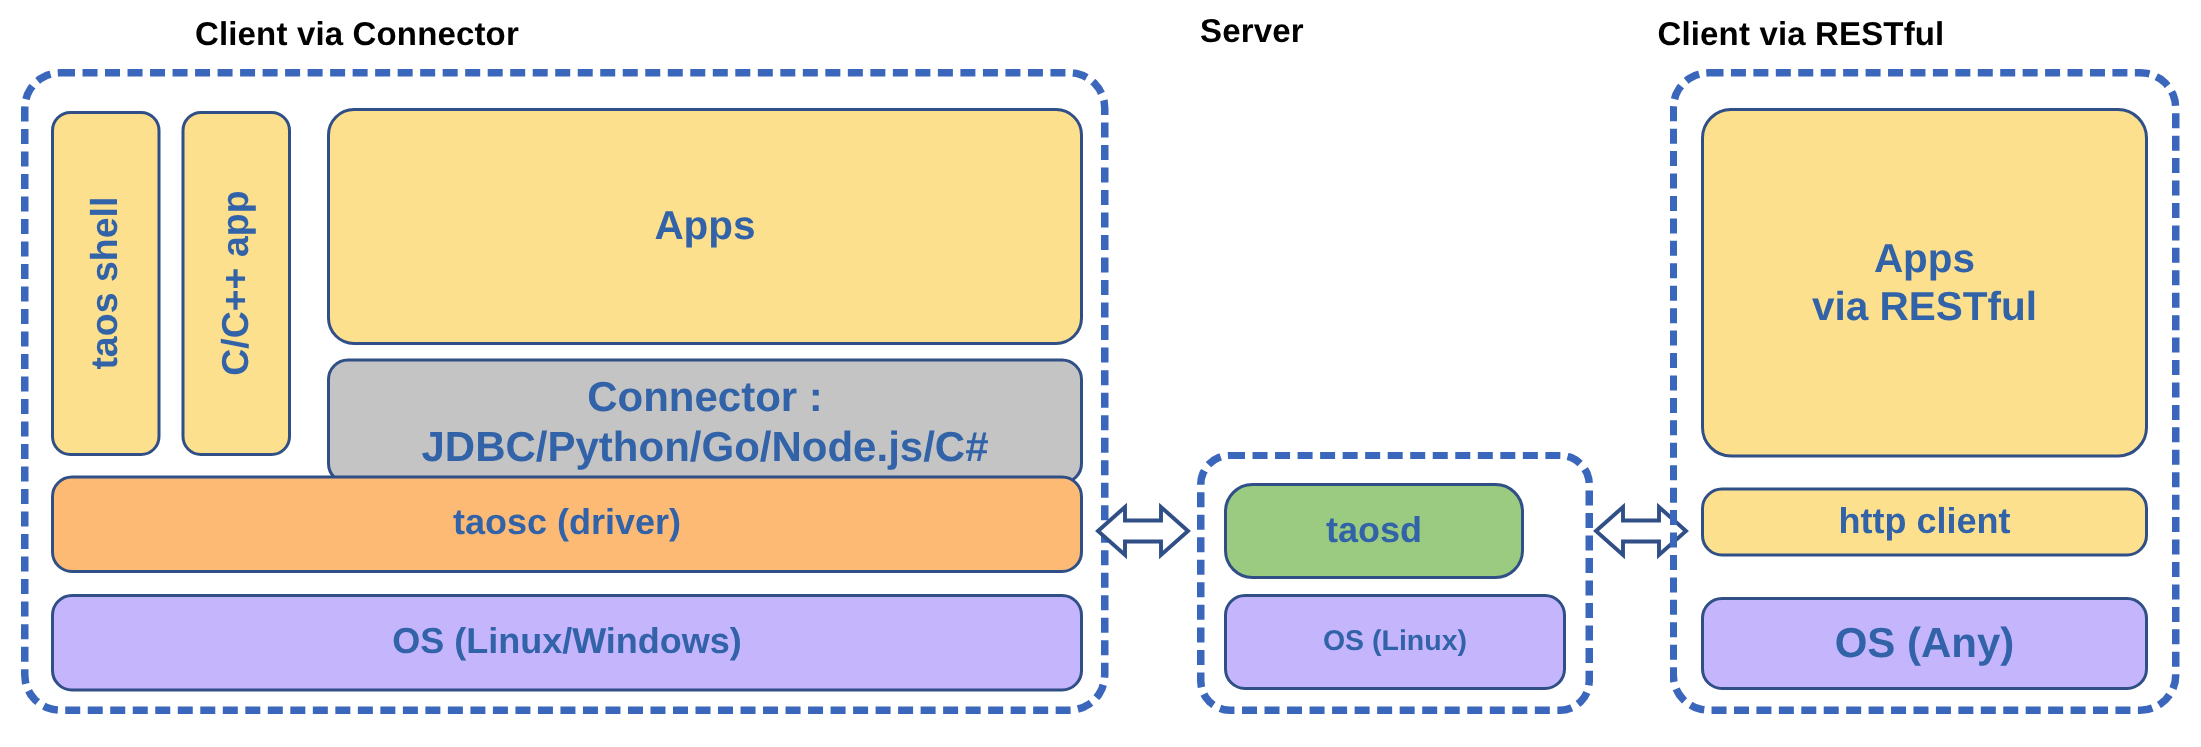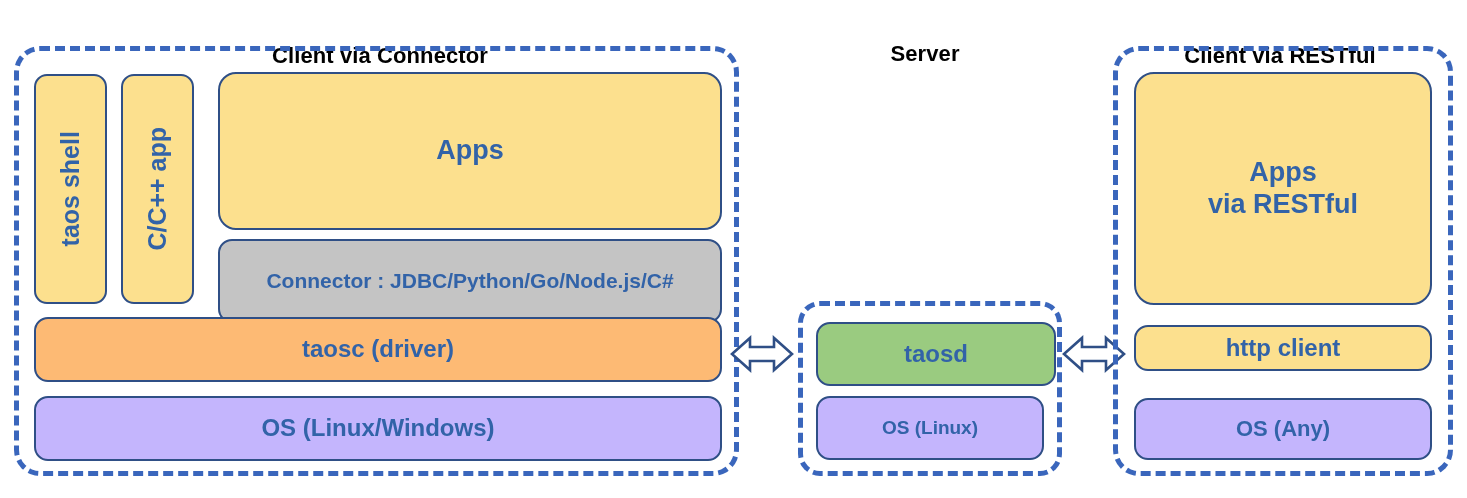--- a/index.html
+++ b/index.html
@@ -11,24 +11,22 @@
     position:relative;
   }
   #stage{position:absolute;left:0;top:0;width:1467px;height:498px;}
 
   
   .section-title{
     position:absolute;
     font-size:22px;
     font-weight:bold;
     color:#000000;
-    text-align:center;
     white-space:nowrap;
     letter-spacing:.1px;
-    margin-top:33px;
   }
 
   
   .dashed-group{
     position:absolute;
     border:5px dashed #3A66BC;
     border-radius:26px;
     box-sizing:border-box;
     background:transparent;
   }
@@ -85,42 +83,42 @@
   <div class="node vertical fill-yellow" style="left:34px;top:74px;width:73px;height:230px;font-size:25px;">
     <span class="vtext">taos shell</span>
   </div>
 
   <div class="node vertical fill-yellow" style="left:121px;top:74px;width:73px;height:230px;font-size:25px;">
     <span class="vtext">C/C++ app</span>
   </div>
 
   <div class="node fill-yellow" style="left:218px;top:72px;width:504px;height:158px;font-size:27px;border-radius:18px;">Apps</div>
 
-  <div class="node fill-gray" style="left:218px;top:239px;width:504px;height:84px;font-size:21px;">Connector : JDBC/Python/Go/Node.js/C#</div>
+  <div class="node fill-gray" style="left:218px;top:239px;width:504px;height:84px;font-size:28px;">Connector : JDBC/Python/Go/Node.js/C#</div>
 
   <div class="node fill-orange" style="left:34px;top:317px;width:688px;height:65px;font-size:24px;">taosc (driver)</div>
 
   <div class="node fill-blue" style="left:34px;top:396px;width:688px;height:65px;font-size:24px;">OS (Linux/Windows)</div>
 
   <svg class="arrow" viewBox="0 0 64 44" style="left:730px;top:332px;width:64px;height:44px;">
     <polygon points="2,22 20,6 20,15 44,15 44,6 62,22 44,38 44,29 20,29 20,38" fill="#ffffff" stroke="#2F4F86" stroke-width="2.6" stroke-linejoin="miter"></polygon>
   </svg>
 
   <div class="dashed-group" style="left:798px;top:301px;width:264px;height:175px;border-radius:22px;"></div>
 
-  <div class="node fill-green" style="left:816px;top:322px;width:240px;height:64px;font-size:24px;">taosd</div>
+  <div class="node fill-green" style="left:816px;top:322px;width:200px;height:64px;font-size:24px;border-radius:19px;">taosd</div>
 
   <div class="node fill-blue" style="left:816px;top:396px;width:228px;height:64px;font-size:19px;">OS (Linux)</div>
 
   <svg class="arrow" viewBox="0 0 64 44" style="left:1062px;top:332px;width:64px;height:44px;">
     <polygon points="2,22 20,6 20,15 44,15 44,6 62,22 44,38 44,29 20,29 20,38" fill="#ffffff" stroke="#2F4F86" stroke-width="2.6" stroke-linejoin="miter"></polygon>
   </svg>
 
   <div class="dashed-group" style="left:1113px;top:46px;width:340px;height:430px;"></div>
 
   <div class="node fill-yellow" style="left:1134px;top:72px;width:298px;height:233px;font-size:27px;border-radius:20px;">Apps
 via RESTful</div>
 
   <div class="node fill-yellow" style="left:1134px;top:325px;width:298px;height:46px;font-size:24px;">http client</div>
 
-  <div class="node fill-blue" style="left:1134px;top:398px;width:298px;height:62px;font-size:22px;">OS (Any)</div>
+  <div class="node fill-blue" style="left:1134px;top:398px;width:298px;height:62px;font-size:28px;">OS (Any)</div>
 
 </div>
 
 </body></html>

